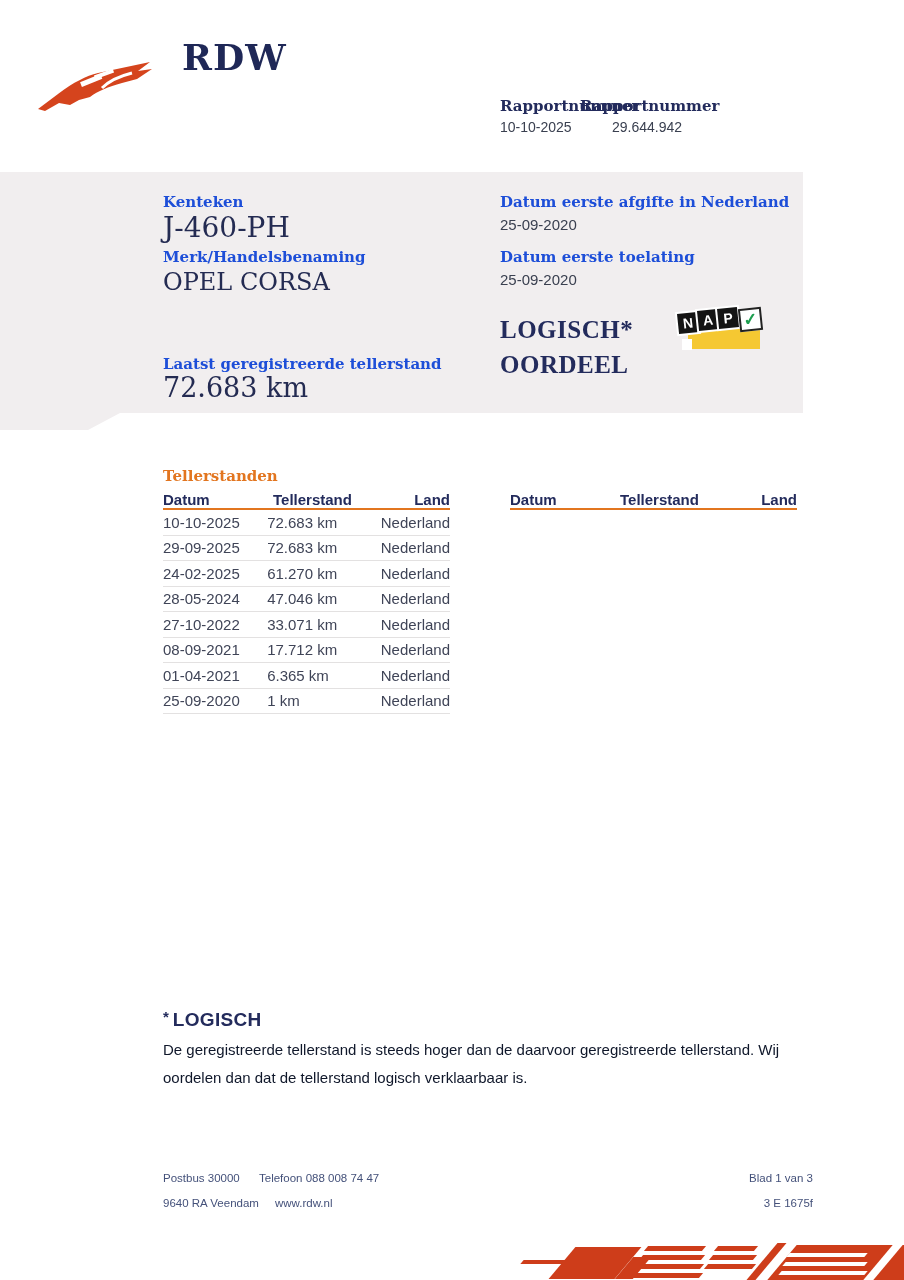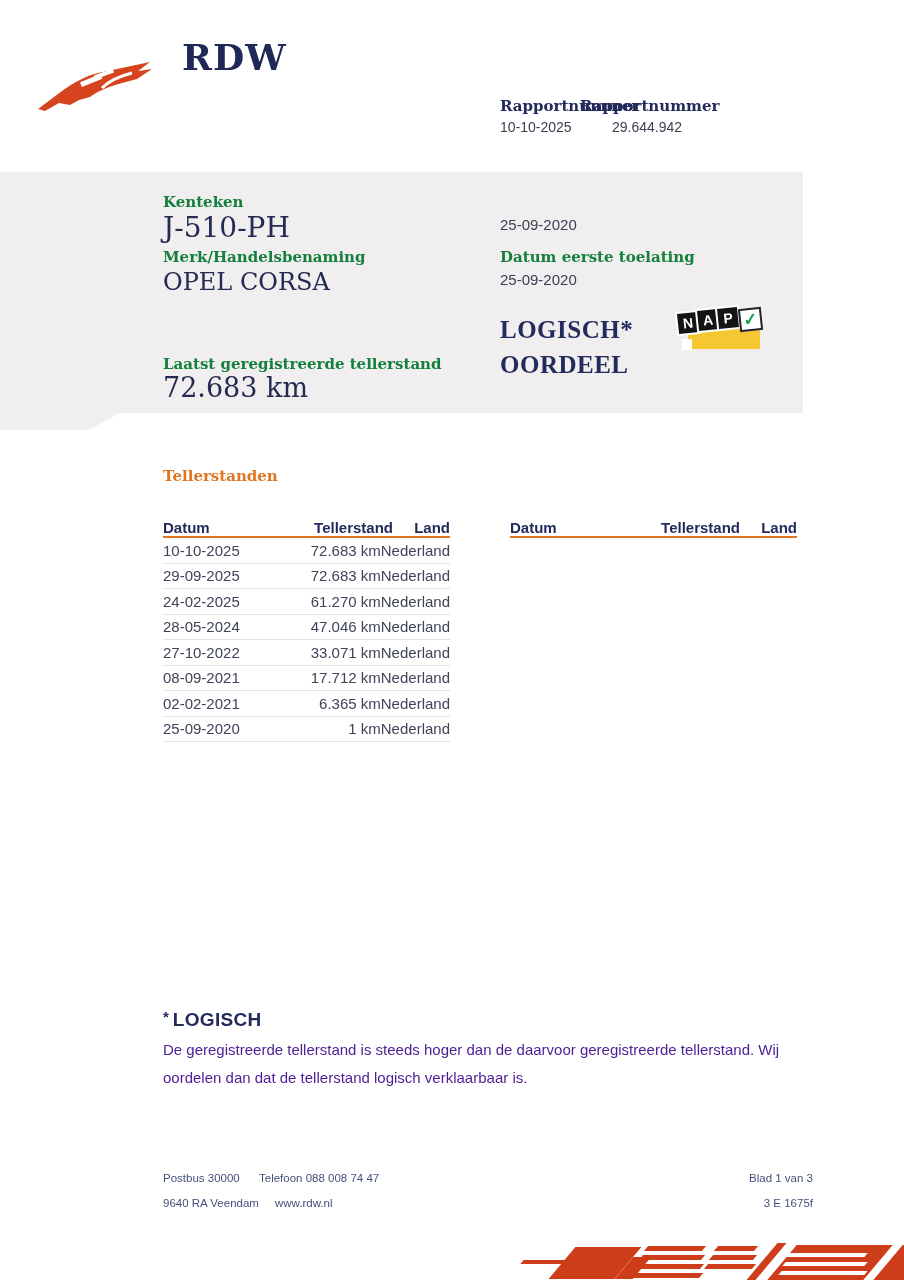--- a/index.html
+++ b/index.html
@@ -11,51 +11,51 @@
   .brand-text{left:162px;top:36px;font-family:"DejaVu Serif",serif;font-weight:700;
               font-size:36px;color:#1f2857;letter-spacing:1px;margin-left:20px;}
   .doc-title{left:500px;top:42px;font-family:"DejaVu Serif",serif;font-weight:700;
              font-size:28px;color:#e0762a;letter-spacing:-0.5px;}
   .meta-label{font-family:"DejaVu Serif",serif;font-weight:700;font-size:15px;color:#232b5c;}
   .meta-value{font-size:14px;color:#3a4050;}
 
   
   .panel{left:0;top:172px;width:803px;height:258px;background:#f1eeef;
          clip-path:polygon(0 0,803px 0,803px 241px,120px 241px,88px 258px,0 258px);}
-  .lbl{font-family:"DejaVu Serif",serif;font-weight:700;font-size:15px;color:#15803d;}
+  .lbl{font-family:"DejaVu Serif",serif;font-weight:700;font-size:15px;color:#1d4ed8;}
   .val-serif{font-family:"DejaVu Serif",serif;color:#242b52;}
   .val-sans{font-size:15px;color:#3a4050;}
   .oordeel{font-weight:800;font-size:25px;line-height:35px;color:#232b5c;letter-spacing:0.5px;font-family:Liberation Serif, serif;}
 
   
   .nap{left:676px;top:306px;width:90px;height:48px;}
   .nap-yellow{position:absolute;left:12px;top:15px;width:72px;height:28px;background:#f5c832;}
   .nap-notch{position:absolute;left:6px;top:33px;width:10px;height:11px;background:#ffffff;}
   .nap-sq{position:absolute;width:20px;height:20px;background:#141414;color:#fff;
           display:flex;align-items:center;justify-content:center;
           font-weight:700;font-size:14px;transform:rotate(-6deg);box-shadow:0 0 0 2px #ffffff;}
   .nap-check{position:absolute;width:19px;height:19px;background:#ffffff;border:2px solid #222;
              display:flex;align-items:center;justify-content:center;color:#1d9e4f;
              font-weight:700;font-size:17px;transform:rotate(-6deg);}
 
   
   .section-title{font-family:"DejaVu Serif",serif;font-weight:700;font-size:15px;color:#e2751f;}
-  .mtable{width:287px;margin-top:28px;}
+  .mtable{width:287px;}
   .t-head{display:flex;align-items:flex-end;height:22px;border-bottom:2px solid #e2751f;
           font-weight:700;font-size:15px;color:#232b5c;}
   .t-row{display:flex;align-items:center;height:24.5px;border-bottom:1px solid #e3e1e1;
          font-size:15px;color:#3f4457;}
   .c-datum{width:110px;text-align:left;}
-  .c-teller{width:120px;text-align:right;}
+  .c-teller{width:120px;text-align:left;}
   .c-land{flex:1;text-align:right;}
 
   
   .fn-ast{font-size:15px;font-weight:700;color:#232b5c;vertical-align:4px;margin-right:4px;}
   .fn-title{font-size:19px;font-weight:800;color:#232b5c;letter-spacing:0.3px;}
-  .fn-text{width:662px;font-size:15px;line-height:28px;color:#4c1d95;}
+  .fn-text{width:662px;font-size:15px;line-height:28px;color:#0f172a;}
 
   
   .foot{font-size:11.5px;color:#44517a;}
 
   
   .graphic{left:500px;top:1243px;width:404px;height:37px;overflow:hidden;}
   .g{position:absolute;background:#ce3d1a;transform:skewX(-40deg);}
   .gw{position:absolute;background:#ffffff;transform:skewX(-40deg);}
 </style>
 </head>
@@ -74,28 +74,29 @@
 
 
   <div class="abs meta-label" style="left:500px;top:97px">Rapportnummer</div>
   <div class="abs meta-label" style="left:580px;top:97px">Rapportnummer</div>
   <div class="abs meta-value" style="left:500px;top:119px">10-10-2025</div>
   <div class="abs meta-value" style="left:612px;top:119px">29.644.942</div>
 
   <div class="abs panel"></div>
 
   <div class="abs lbl" style="left:163px;top:193px">Kenteken</div>
-  <div class="abs val-serif" style="left:163px;top:211px;font-size:28px">J-510-PH</div>
+  <div class="abs val-serif" style="left:163px;top:211px;font-size:28px">J-460-PH</div>
 
   <div class="abs lbl" style="left:163px;top:248px">Merk/Handelsbenaming</div>
   <div class="abs lbl" style="left:163px;top:355px">Laatst geregistreerde tellerstand</div>
 
   <div class="abs val-serif" style="left:163px;top:268px;font-size:24px">OPEL CORSA</div>
   <div class="abs val-serif" style="left:163px;top:372px;font-size:27px">72.683 km</div>
 
+  <div class="abs lbl" style="left:500px;top:193px">Datum eerste afgifte in Nederland</div>
   <div class="abs val-sans" style="left:500px;top:216px">25-09-2020</div>
 
   <div class="abs lbl" style="left:500px;top:248px">Datum eerste toelating</div>
   <div class="abs val-sans" style="left:500px;top:271px">25-09-2020</div>
 
   <div class="abs oordeel" style="left:500px;top:312px">
     <div>LOGISCH*</div>
     <div>OORDEEL</div>
   </div>
 
@@ -147,21 +148,21 @@
       <div class="c-land">Nederland</div>
     </div>
 
     <div class="t-row">
       <div class="c-datum">08-09-2021</div>
       <div class="c-teller">17.712 km</div>
       <div class="c-land">Nederland</div>
     </div>
 
     <div class="t-row">
-      <div class="c-datum">02-02-2021</div>
+      <div class="c-datum">01-04-2021</div>
       <div class="c-teller">6.365 km</div>
       <div class="c-land">Nederland</div>
     </div>
 
     <div class="t-row">
       <div class="c-datum">25-09-2020</div>
       <div class="c-teller">1 km</div>
       <div class="c-land">Nederland</div>
     </div>
   </div>

